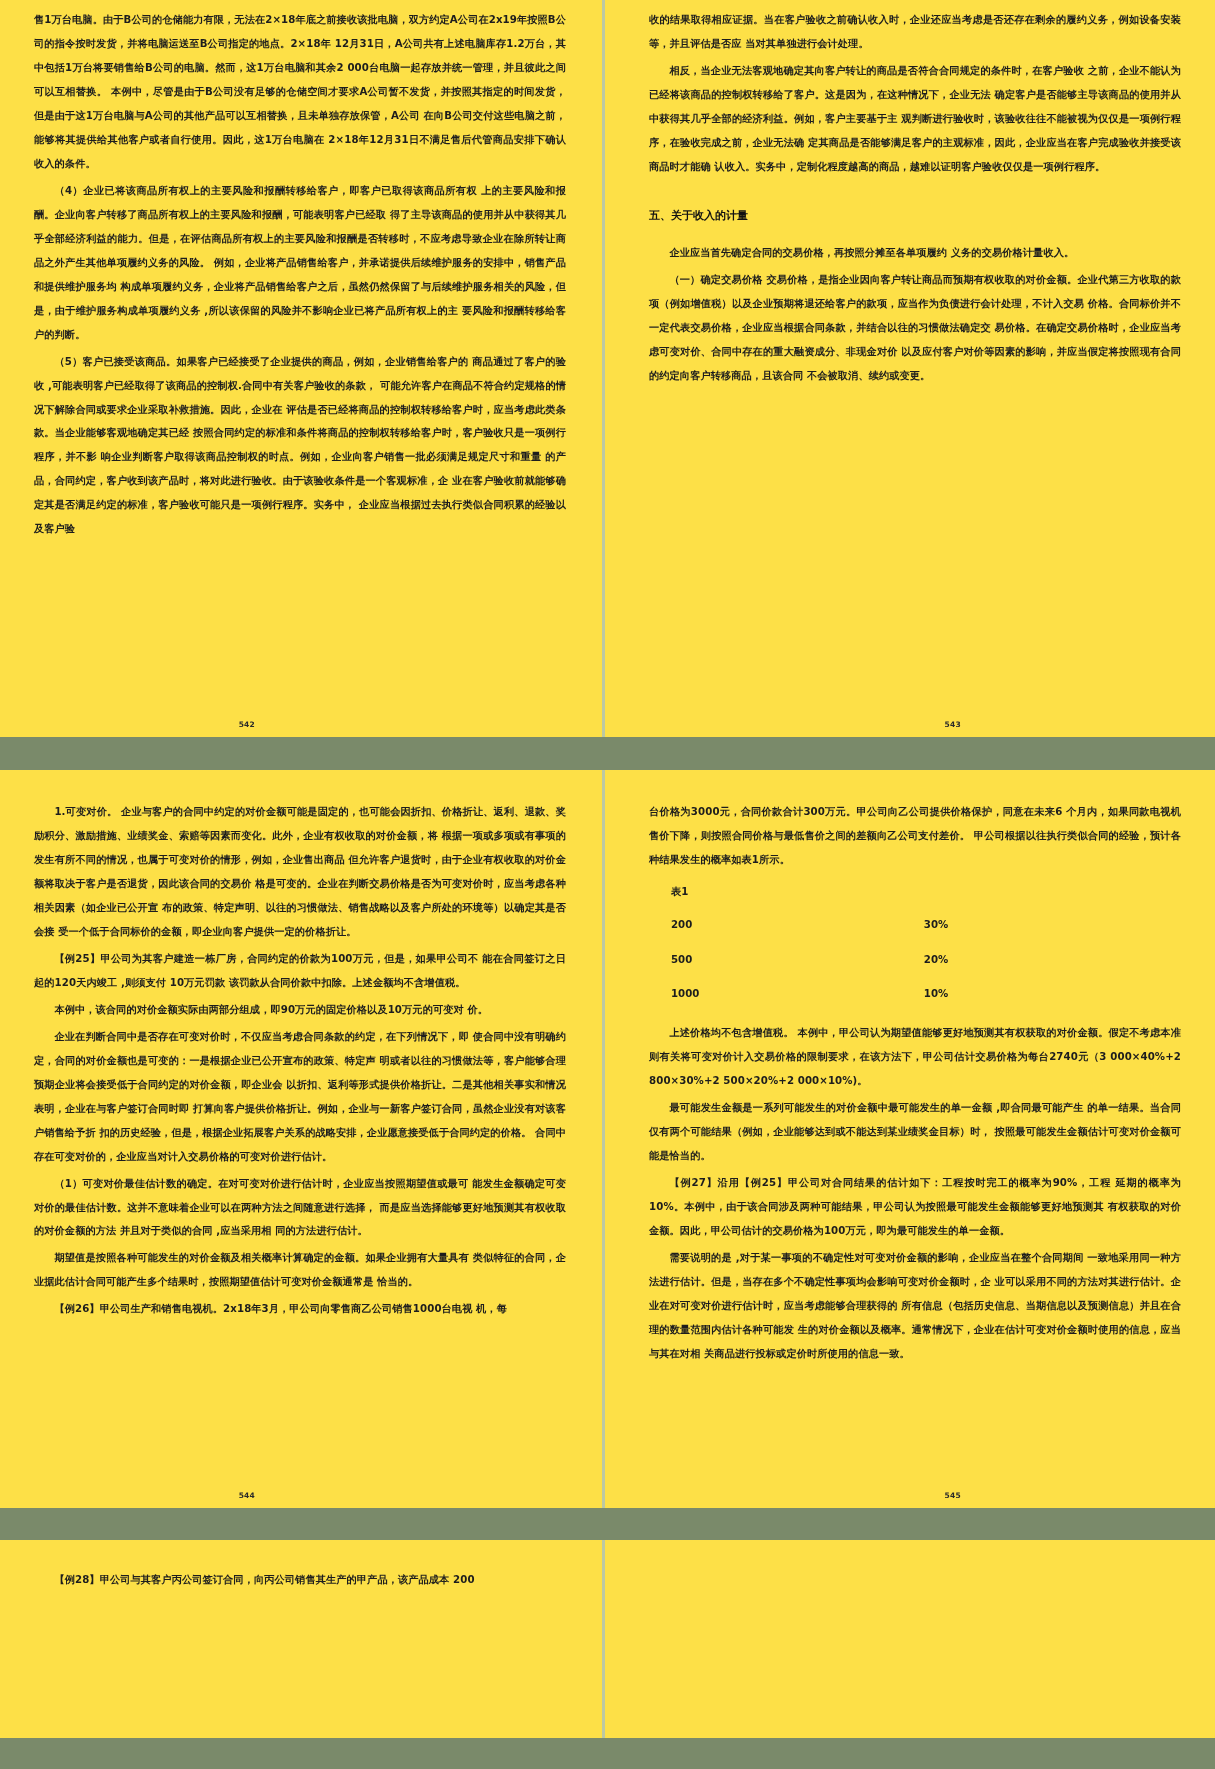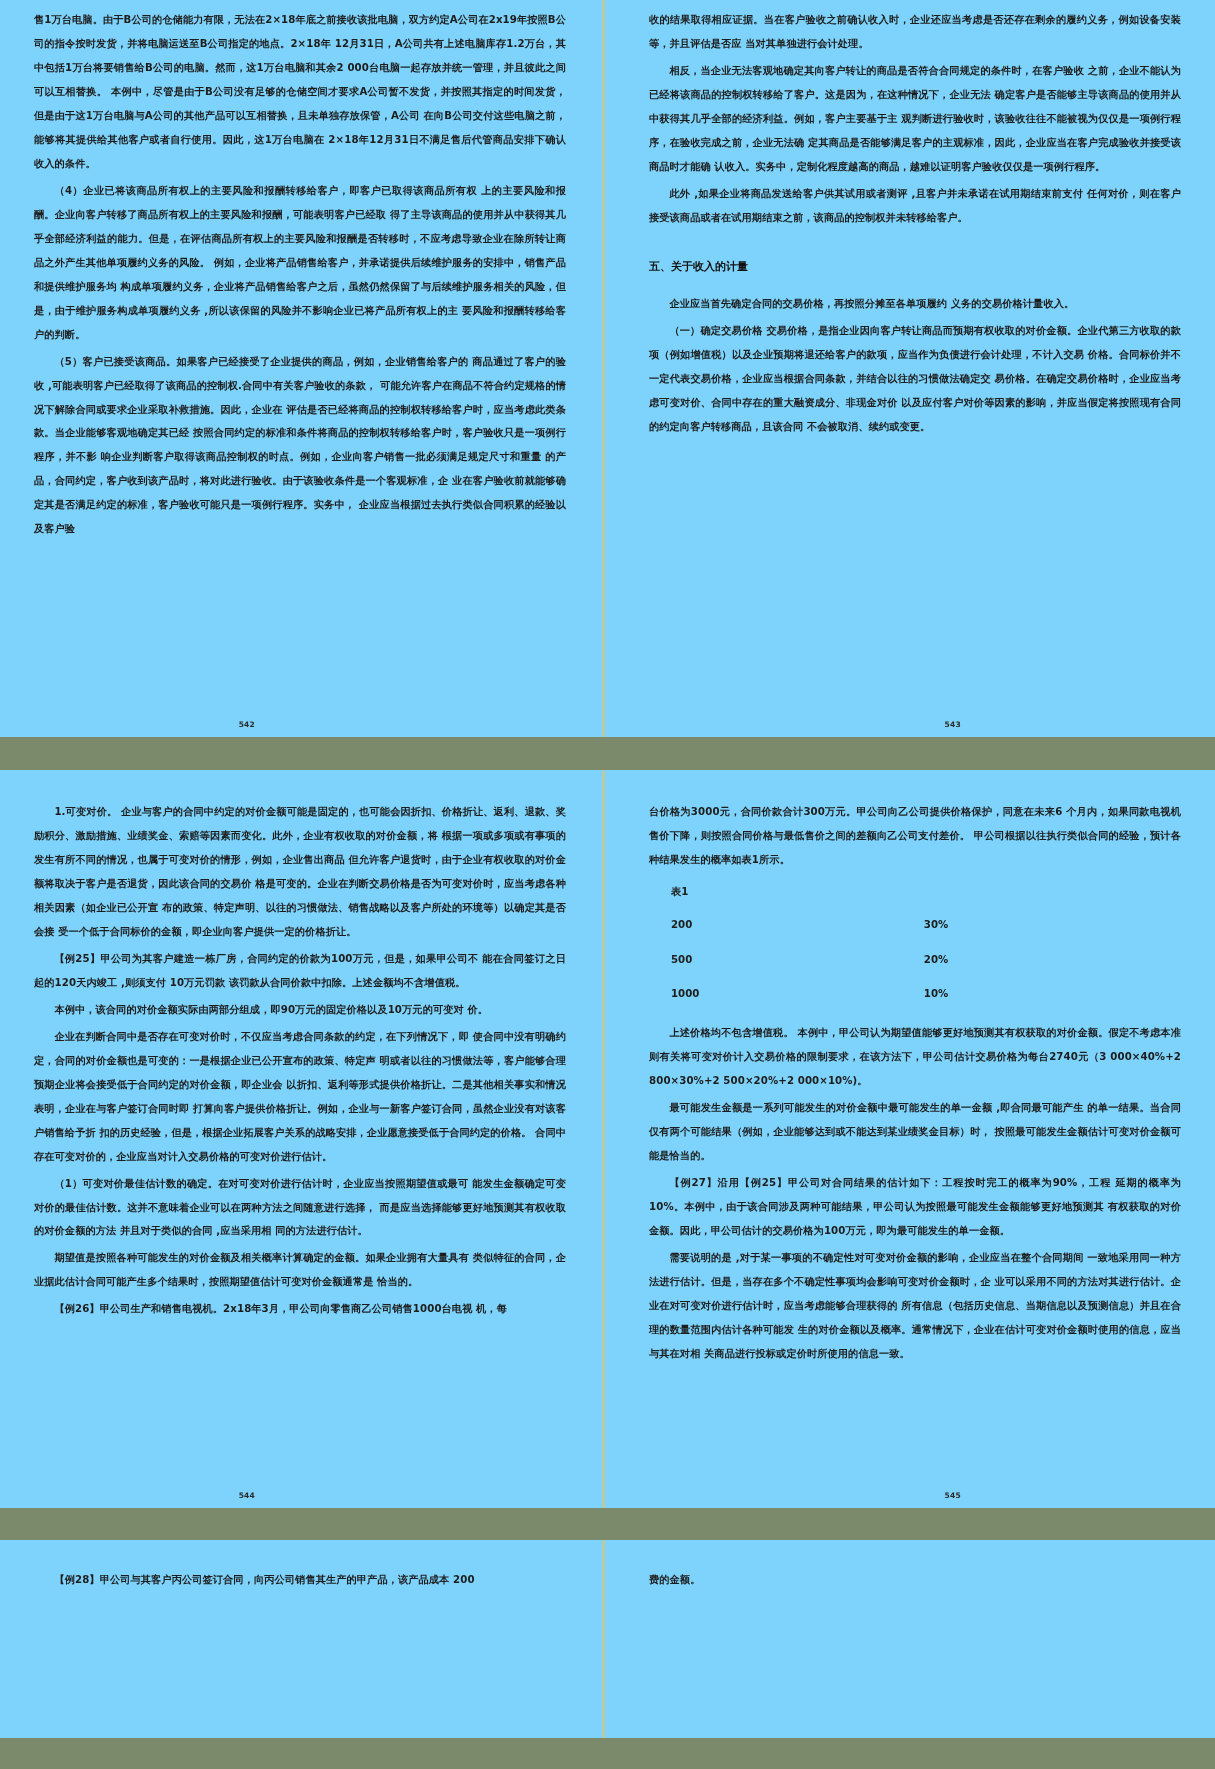--- a/index.html
+++ b/index.html
@@ -11,21 +11,21 @@
     width: 1215px;
     height: 1769px;
     font-family: "DejaVu Sans", "Liberation Sans", sans-serif;
     overflow: hidden;
     position: relative;
   }
   .spread {
     position: absolute;
     left: 0;
     width: 1215px;
-    background: #7dd3fc;
+    background: #fde047;
     display: flex;
     box-sizing: border-box;
   }
   #spread-1 { top: 0; height: 737px; }
   #spread-2 { top: 770px; height: 738px; }
   #spread-3 { top: 1540px; height: 198px; }
 
   .gutter {
     width: 3px;
     background: #bcc8a3;
@@ -112,21 +112,20 @@
     <p class="indent">（4）企业已将该商品所有权上的主要风险和报酬转移给客户，即客户已取得该商品所有权 上的主要风险和报酬。企业向客户转移了商品所有权上的主要风险和报酬，可能表明客户已经取 得了主导该商品的使用并从中获得其几乎全部经济利益的能力。但是，在评估商品所有权上的主要风险和报酬是否转移时，不应考虑导致企业在除所转让商品之外产生其他单项履约义务的风险。 例如，企业将产品销售给客户，并承诺提供后续维护服务的安排中，销售产品和提供维护服务均 构成单项履约义务，企业将产品销售给客户之后，虽然仍然保留了与后续维护服务相关的风险，但是，由于维护服务构成单项履约义务 ,所以该保留的风险并不影响企业已将产品所有权上的主 要风险和报酬转移给客户的判断。</p>
     <p class="indent">（5）客户已接受该商品。如果客户已经接受了企业提供的商品，例如，企业销售给客户的 商品通过了客户的验收 ,可能表明客户已经取得了该商品的控制权.合同中有关客户验收的条款， 可能允许客户在商品不符合约定规格的情况下解除合同或要求企业采取补救措施。因此，企业在 评估是否已经将商品的控制权转移给客户时，应当考虑此类条款。当企业能够客观地确定其已经 按照合同约定的标准和条件将商品的控制权转移给客户时，客户验收只是一项例行程序，并不影 响企业判断客户取得该商品控制权的时点。例如，企业向客户销售一批必须满足规定尺寸和重量 的产品，合同约定，客户收到该产品时，将对此进行验收。由于该验收条件是一个客观标准，企 业在客户验收前就能够确定其是否满足约定的标准，客户验收可能只是一项例行程序。实务中， 企业应当根据过去执行类似合同积累的经验以及客户验</p>
     <div class="page-number left-num">542</div>
   </div>
 
   <div class="gutter"></div>
 
   <div class="page right-page">
     <p class="noindent">收的结果取得相应证据。当在客户验收之前确认收入时，企业还应当考虑是否还存在剩余的履约义务，例如设备安装等，并且评估是否应 当对其单独进行会计处理。</p>
     <p class="indent">相反，当企业无法客观地确定其向客户转让的商品是否符合合同规定的条件时，在客户验收 之前，企业不能认为已经将该商品的控制权转移给了客户。这是因为，在这种情况下，企业无法 确定客户是否能够主导该商品的使用并从中获得其几乎全部的经济利益。例如，客户主要基于主 观判断进行验收时，该验收往往不能被视为仅仅是一项例行程序，在验收完成之前，企业无法确 定其商品是否能够满足客户的主观标准，因此，企业应当在客户完成验收并接受该商品时才能确 认收入。实务中，定制化程度越高的商品，越难以证明客户验收仅仅是一项例行程序。</p>
-    <p class="indent">此外 ,如果企业将商品发送给客户供其试用或者测评 ,且客户并未承诺在试用期结束前支付 任何对价，则在客户接受该商品或者在试用期结束之前，该商品的控制权并未转移给客户。</p>
     <h2 class="section">五、关于收入的计量</h2>
     <p class="indent">企业应当首先确定合同的交易价格，再按照分摊至各单项履约 义务的交易价格计量收入。</p>
     <p class="indent">（一）确定交易价格 交易价格，是指企业因向客户转让商品而预期有权收取的对价金额。企业代第三方收取的款项（例如增值税）以及企业预期将退还给客户的款项，应当作为负债进行会计处理，不计入交易 价格。合同标价并不一定代表交易价格，企业应当根据合同条款，并结合以往的习惯做法确定交 易价格。在确定交易价格时，企业应当考虑可变对价、合同中存在的重大融资成分、非现金对价 以及应付客户对价等因素的影响，并应当假定将按照现有合同的约定向客户转移商品，且该合同 不会被取消、续约或变更。</p>
     <div class="page-number right-num">543</div>
   </div>
 
 </div>
 
 <div class="spread" id="spread-2">
 
@@ -177,16 +176,15 @@
 
   <div class="page left-page">
     <div style="height:20px"></div>
     <p class="indent">【例28】甲公司与其客户丙公司签订合同，向丙公司销售其生产的甲产品，该产品成本 200</p>
   </div>
 
   <div class="gutter"></div>
 
   <div class="page right-page">
     <div style="height:20px"></div>
-    <p class="noindent">费的金额。</p>
   </div>
 
 </div>
 
 </body></html>

